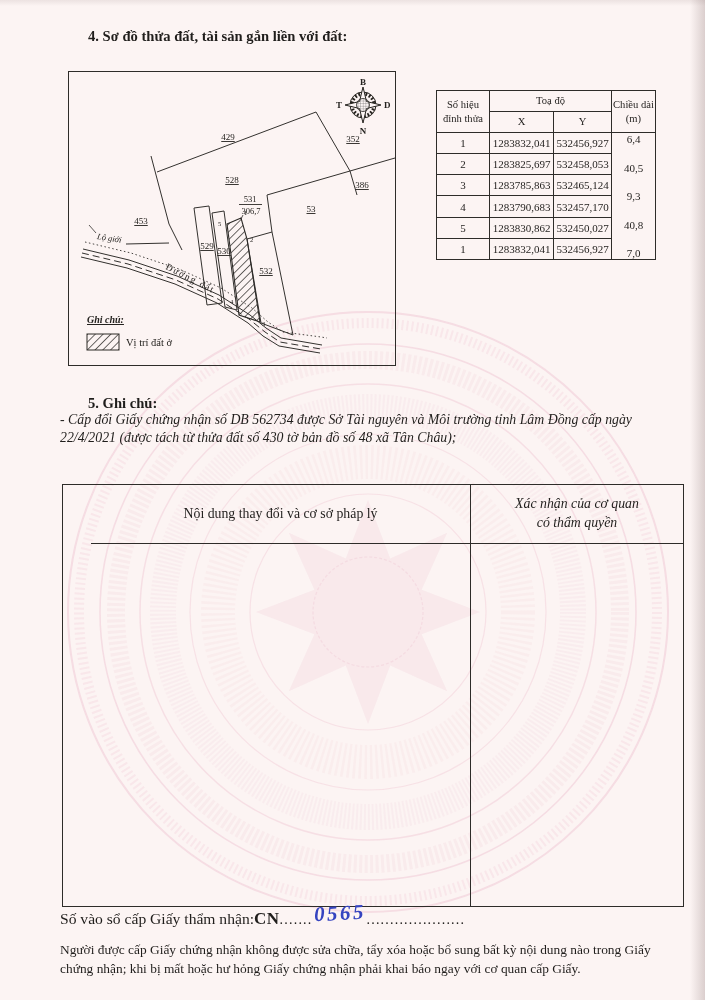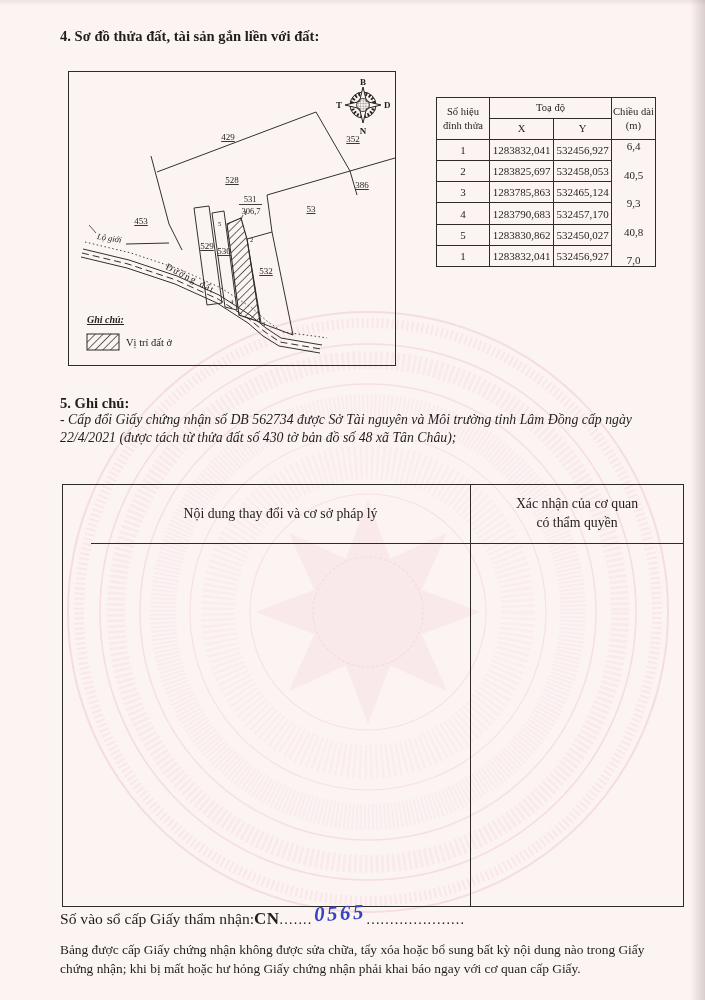--- a/index.html
+++ b/index.html
@@ -7,48 +7,48 @@
     position:relative; width:705px; height:1000px; margin:0 auto;
     background:#fcf4f3; overflow:hidden;
     font-family:"Liberation Serif","DejaVu Serif",serif; color:#201e1c;
   }
   .guilloche{position:absolute; left:0; top:0; width:705px; height:1000px; pointer-events:none;}
   .edge-right{position:absolute; right:0; top:0; width:15px; height:100%;
     background:linear-gradient(to right, rgba(0,0,0,0), rgba(120,95,95,.25));}
   .edge-top{position:absolute; left:0; top:0; width:100%; height:6px;
     background:linear-gradient(to bottom, rgba(120,95,95,.12), rgba(0,0,0,0));}
   .abs{position:absolute;}
-  .sec-title{font-weight:bold; font-size:14.6px; white-space:nowrap;}
+  .sec-title{font-weight:bold; font-size:14.6px; white-space:nowrap;margin-left:28px;}
   .map-box{left:68px; top:71px; width:326px; height:293px; border:1.6px solid #2e2c29;}
   .map-svg{width:100%; height:100%; display:block;}
   .map-svg text{font-family:"Liberation Serif","DejaVu Serif",serif; fill:#24221f;}
   .map-svg .u{text-decoration:underline;}
   .map-svg .plbl{font-size:9px;}
   .map-svg .vlbl{font-size:6.5px;}
   .map-svg .clbl{font-size:9px; font-weight:bold;}
   .map-svg .ital{font-style:italic;}
   .coord-title{left:400px; top:82px; width:296px; font-size:13.6px; text-align:center; white-space:nowrap;}
-  table.coord{position:absolute; left:436px; top:97px; border-collapse:collapse;
+  table.coord{position:absolute; left:436px; top:90px; border-collapse:collapse;
     font-size:11px; table-layout:fixed;}
   table.coord td{border:1.1px solid #2e2c29; text-align:center; vertical-align:middle; padding:0;}
   table.coord .hd{font-size:10.6px; line-height:1.25;}
   table.coord .c-v{width:52px;}
   table.coord .c-x{width:63px;}
   table.coord .c-y{width:57px;}
   table.coord .c-l{width:43px;}
   table.coord tr{height:21px;}
   .len-flex{display:flex; flex-direction:column; justify-content:space-between; height:126px;}
   .sec5-body{left:60px; top:411px; width:596px; font-size:13.8px; line-height:1.3;font-style:italic;}
   .big-table{left:62px; top:484px; width:592px; height:421px; border:1.4px solid #2e2c29;
     display:flex; flex-direction:column;padding-left:28px;}
   .bt-head{display:flex; height:58px; border-bottom:1.2px solid #2e2c29;}
   .bt-head .cell{display:flex; flex-direction:column; justify-content:center; align-items:center;
     font-size:13.8px; line-height:1.35; text-align:center;}
   .bt-left{width:380px; border-right:1.2px solid #2e2c29; box-sizing:border-box;}
-  .bt-right{flex:1;}
+  .bt-right{flex:1;font-style:italic;}
   .bt-body{flex:1; display:flex;}
   .serial{left:60px; top:905px; font-size:15.6px; white-space:nowrap;}
   .serial .prefix{font-size:17px; letter-spacing:.5px;font-weight:bold;}
   .serial .dots{letter-spacing:1.2px; font-size:14px;}
   .serial .hand{display:inline-block; color:#3544c0; font-size:21px; font-style:italic;
     font-weight:bold; letter-spacing:2.5px; position:relative; top:-4px; margin:0 1px;
     transform:rotate(-3deg);}
   .footer-note{left:60px; top:940px; width:600px; font-size:13.4px; line-height:1.45;}
 </style>
 </head>
@@ -234,15 +234,15 @@
     <div class="bt-body">
       <div class="bt-left"></div>
       <div class="bt-right"></div>
     </div>
   </div>
 
   <div class="abs serial">
     <span>Số vào sổ cấp Giấy thẩm nhận:</span><span class="prefix">CN</span><span class="dots">.......</span><span class="hand">0565</span><span class="dots">.....................</span>
   </div>
 
-  <div class="abs footer-note">Bảng được cấp Giấy chứng nhận không được sửa chữa, tẩy xóa hoặc bổ sung bất kỳ nội dung nào trong Giấy chứng nhận; khi bị mất hoặc hư hỏng Giấy chứng nhận phải khai báo ngay với cơ quan cấp Giấy.</div>
+  <div class="abs footer-note">Người được cấp Giấy chứng nhận không được sửa chữa, tẩy xóa hoặc bổ sung bất kỳ nội dung nào trong Giấy chứng nhận; khi bị mất hoặc hư hỏng Giấy chứng nhận phải khai báo ngay với cơ quan cấp Giấy.</div>
 
 </div>
 
 </body></html>

